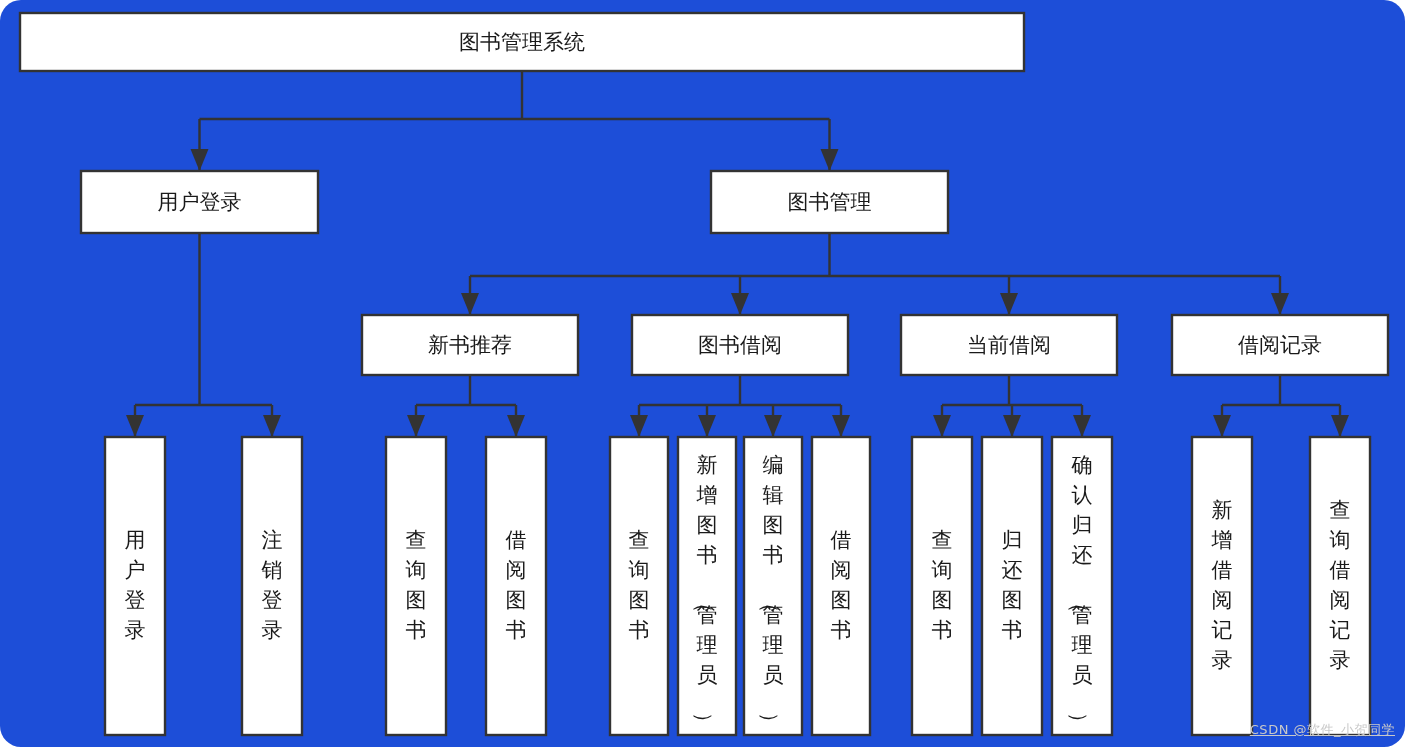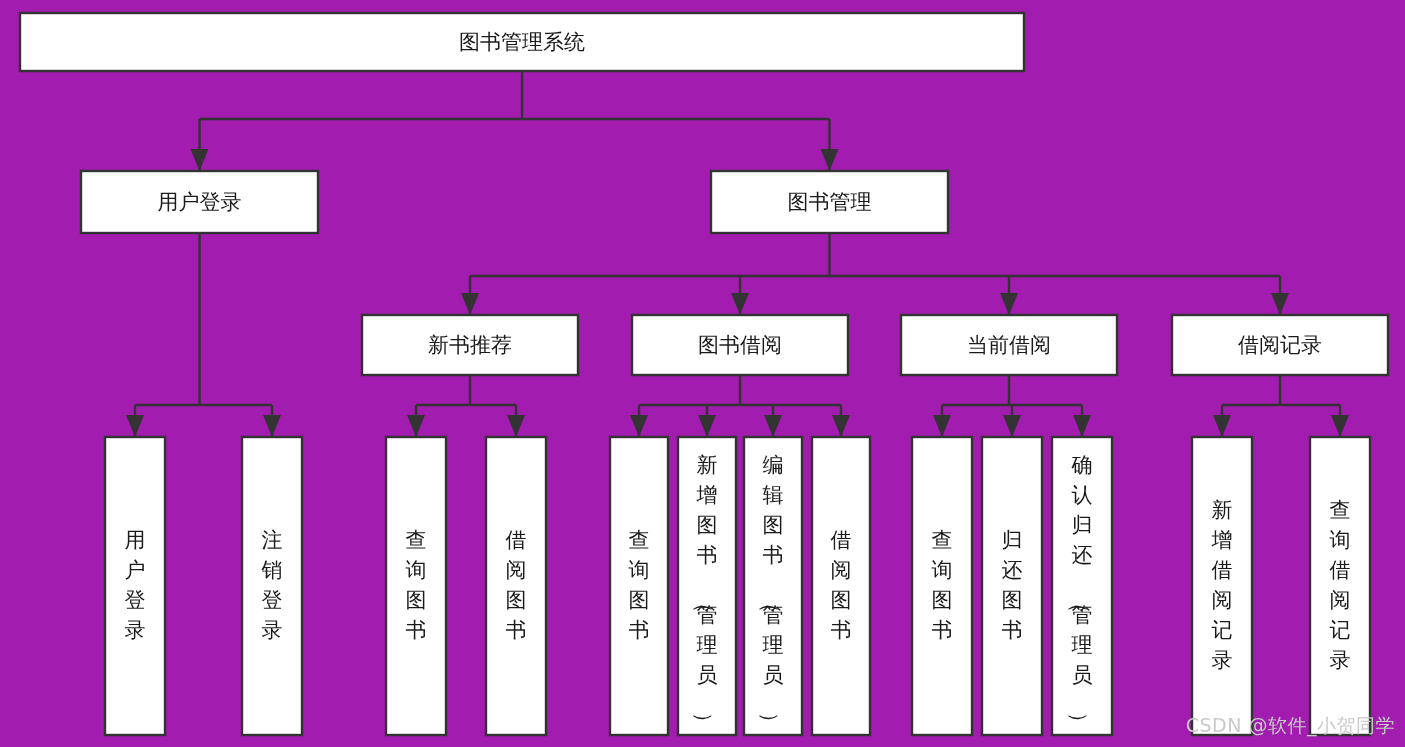--- a/index.html
+++ b/index.html
@@ -7,22 +7,23 @@
     padding: 0;
     background: #ffffff;
   }
   body {
     font-family: "DejaVu Sans", "Liberation Sans", sans-serif;
   }
   #diagram-root {
     position: relative;
     width: 1405px;
     height: 747px;
-    background: #a21caf;
+    background: #1d4ed8;
     overflow: hidden;
+    border-radius: 21px;
   }
   svg.flow {
     position: absolute;
     left: 0;
     top: 0;
     width: 1405px;
     height: 747px;
   }
   .box-rect {
     fill: #ffffff;
@@ -49,24 +50,25 @@
     font-family: "DejaVu Sans", "Liberation Sans", sans-serif;
     font-size: 21px;
     fill: #1a1a1a;
     text-anchor: middle;
   }
   .watermark {
     position: absolute;
     right: 10px;
     bottom: 8px;
     font-family: "DejaVu Sans", "Liberation Sans", sans-serif;
-    font-size: 19px;
+    font-size: 13px;
     color: #c9c9c9;
     white-space: nowrap;
     letter-spacing: 0.5px;
+    text-decoration: underline;
   }
 </style>
 </head>
 <body>
 
 <div id="diagram-root">
   <svg class="flow" viewBox="0 0 1405 747">
     <g id="edge-layer">
         <g>
           <path class="conn" d="M522,71 L522,119"></path>

